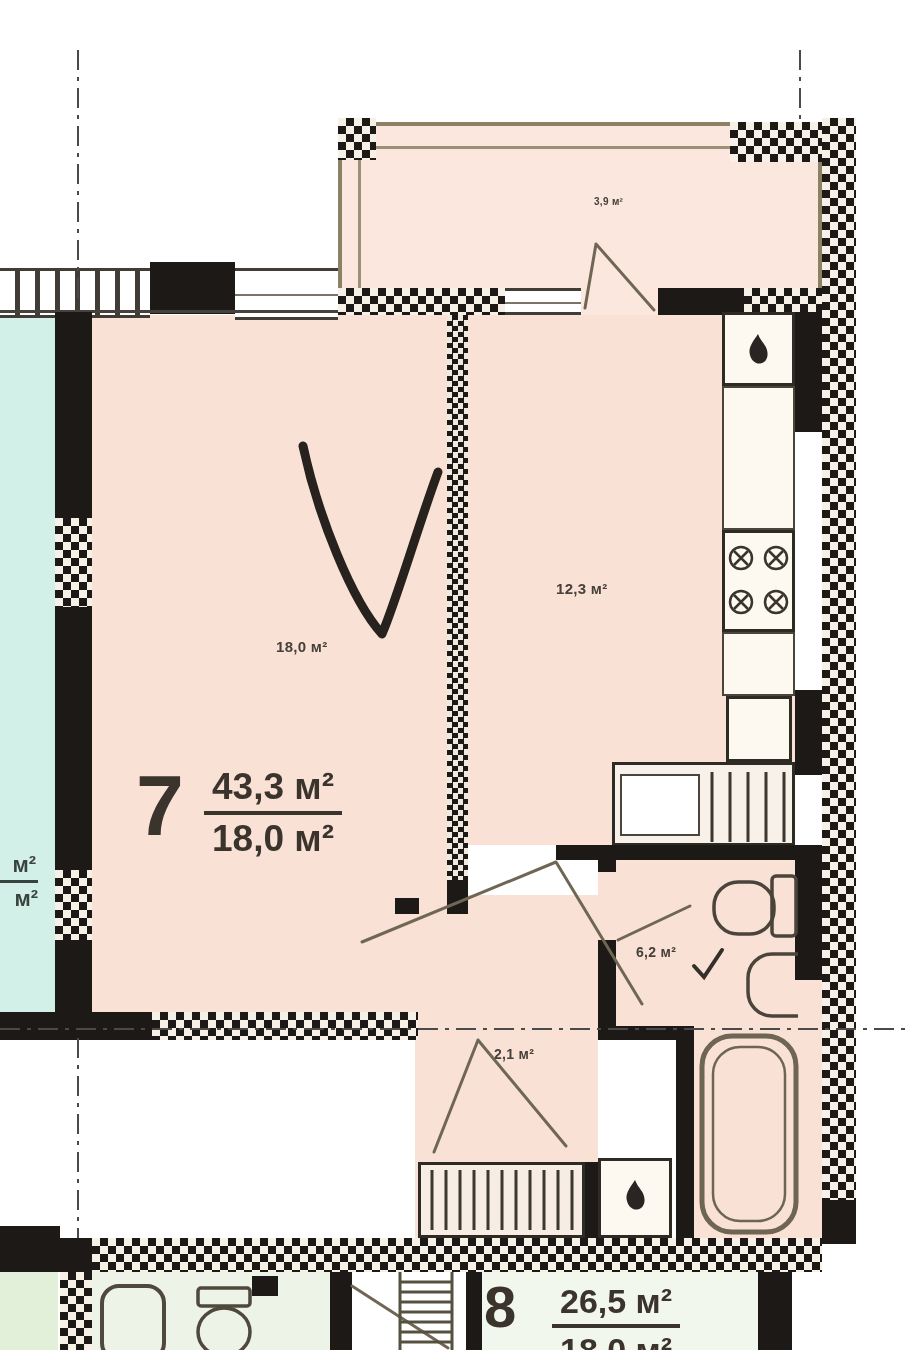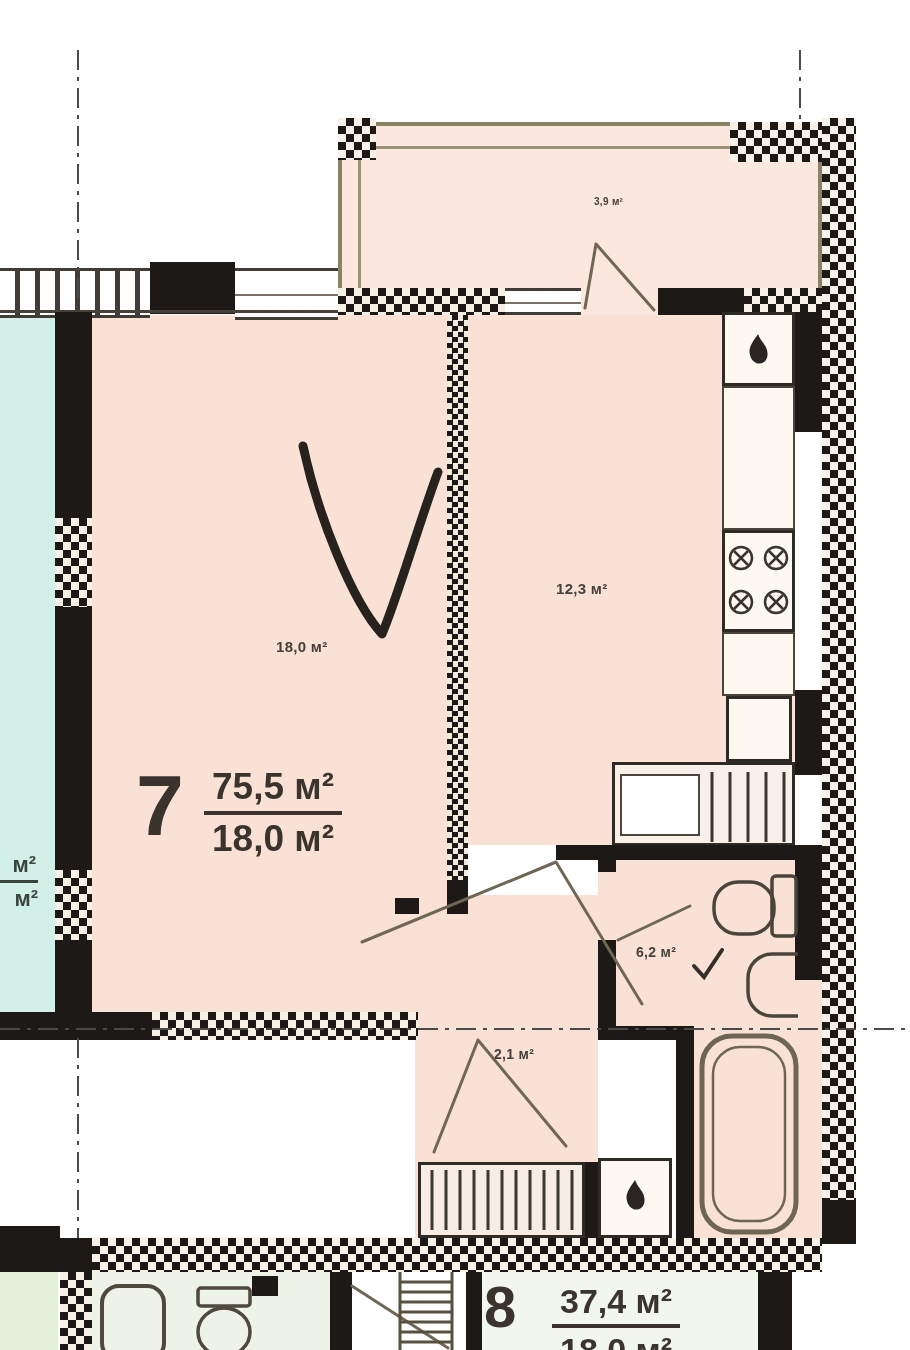--- a/index.html
+++ b/index.html
@@ -108,27 +108,27 @@
   <div class="wall" style="left:758px;top:1272px;width:34px;height:78px;"></div>
 
   <div class="lbl sm" style="left:594px;top:196px;font-size:10px;">3,9 м²</div>
   <div class="lbl sm" style="left:556px;top:572px;margin-top:8px;">12,3 м²</div>
   <div class="lbl sm" style="left:276px;top:638px;">18,0 м²</div>
   <div class="lbl sm" style="left:636px;top:944px;font-size:14px;">6,2 м²</div>
   <div class="lbl sm" style="left:494px;top:1046px;font-size:14px;">2,1 м²</div>
 
   <div class="num" style="left:136px;top:762px;font-size:86px;">7</div>
   <div class="frac" style="left:204px;top:766px;">
-    <div class="t" style="font-size:37px;">75,5 м²</div>
+    <div class="t" style="font-size:37px;">43,3 м²</div>
     <div class="b" style="font-size:37px;">18,0 м²</div>
   </div>
 
   <div class="num" style="left:484px;top:1278px;font-size:58px;">8</div>
   <div class="frac" style="left:552px;top:1282px;">
-    <div class="t" style="font-size:34px;">37,4 м²</div>
+    <div class="t" style="font-size:34px;">26,5 м²</div>
     <div class="b" style="font-size:34px;">18,0 м²</div>
   </div>
 
   <div class="frac" style="left:-22px;top:852px;width:60px;text-align:right;color:#3a443f;">
     <div class="t" style="font-size:22px;border-bottom:3px solid #3a443f;padding:0 2px 2px;">м²</div>
     <div class="b" style="font-size:22px;">м²</div>
   </div>
 
   <svg class="abs" style="left:0;top:0;pointer-events:none;" width="910" height="1350" viewBox="0 0 910 1350">
 

